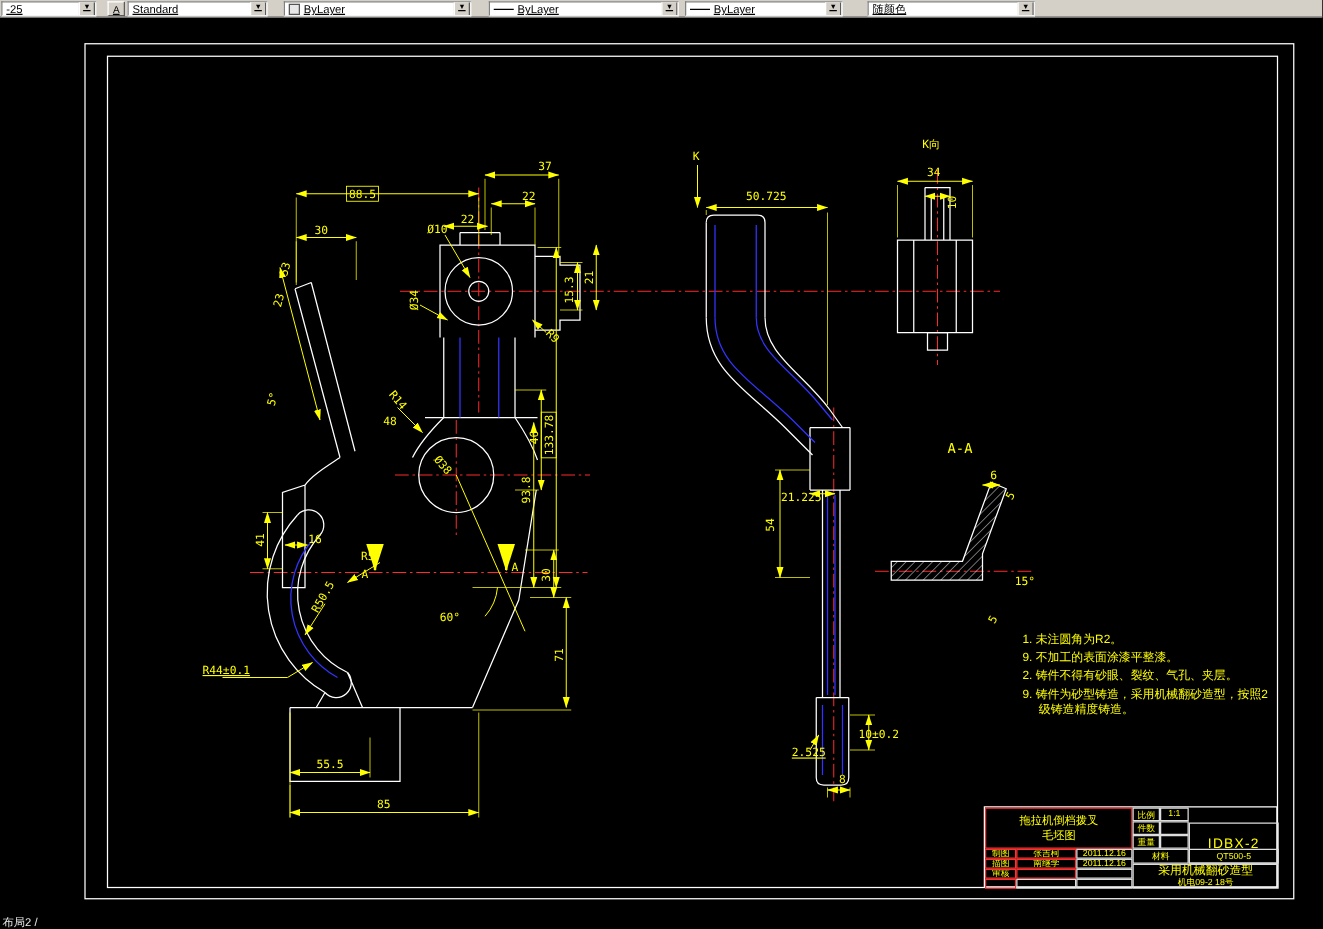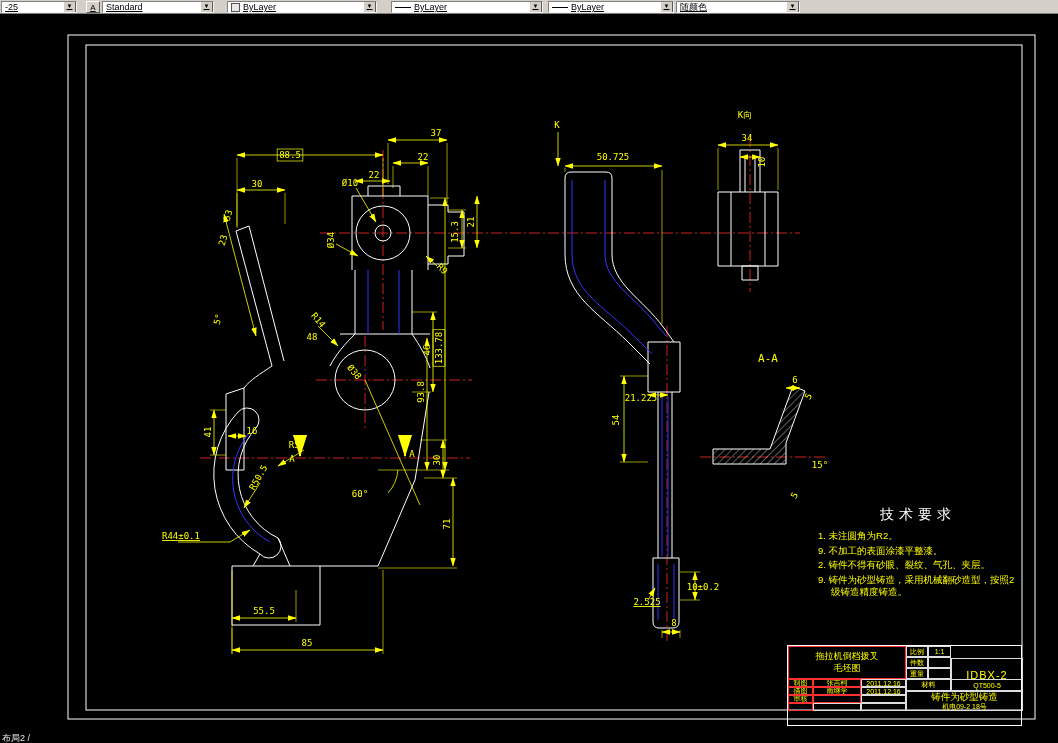--- a/index.html
+++ b/index.html
@@ -38,21 +38,21 @@
   .dim.big{font-size:11px;}
   .dimbox{stroke:#ffff00;fill:none;stroke-width:0.7;}
 
   
   .techreq{position:absolute;left:818px;top:506px;width:200px;z-index:5;}
   .techreq .tr-title{color:#ffffff;font-size:14px;letter-spacing:5px;text-align:center;margin-bottom:6px;}
   .techreq .tr-item{color:#ffff00;font-size:9.5px;line-height:1.32;
     padding-left:13px;text-indent:-13px;margin-bottom:2px;}
 
   
-  .titleblock{position:absolute;left:787px;top:645px;width:235px;height:81px;
+  .titleblock{position:absolute;left:787px;top:645px;width:235px;height:65px;
     border:1px solid #ffffff;box-sizing:border-box;z-index:5;}
   .tb-cell{position:absolute;border:1px solid #dddddd;box-sizing:border-box;
     color:#ffff00;font-size:7px;display:flex;align-items:center;justify-content:center;
     overflow:hidden;white-space:nowrap;}
   .tb-cell.redbox{border-color:#ff3030;}
   .tb-title{flex-direction:column;font-size:9px;line-height:1.3;}
   .tb-dwgno{font-size:11px;letter-spacing:1px;}
   .tb-school{flex-direction:column;line-height:1.25;}
   .tb-school .s1{font-size:9.5px;}
   .tb-school .s2{font-size:7px;}
@@ -271,28 +271,27 @@
   <div class="combo" style="width:152px;margin-left:14px;">
     <span class="lt-sample"></span>
     <span>ByLayer</span>
     <span class="arrow">▼</span>
   </div>
   <div class="combo" style="width:126px;margin-left:5px;">
     <span class="lt-sample"></span>
     <span>ByLayer</span>
     <span class="arrow">▼</span>
   </div>
-  <div class="combo" style="width:124px;margin-left:2px;">
+  <div class="combo" style="width:134px;margin-left:20px;">
     <span>随颜色</span>
     <span class="arrow">▼</span>
   </div>
 </div>
 
 <div class="techreq">
-  <div class="tr-title">技术要求</div>
   <div class="tr-item">1.  未注圆角为R2。</div>
   <div class="tr-item">9.  不加工的表面涂漆平整漆。</div>
   <div class="tr-item">2.  铸件不得有砂眼、裂纹、气孔、夹层。</div>
   <div class="tr-item">9.  铸件为砂型铸造，采用机械翻砂造型，按照2级铸造精度铸造。</div>
 </div>
 
 <div class="titleblock">
 
   <div class="tb-cell tb-title redbox" style="left:0;top:0;width:118px;height:33px;">
     <span>拖拉机倒档拨叉</span>
@@ -305,21 +304,21 @@
   <div class="tb-cell" style="left:140px;top:11px;width:23px;height:11px;"></div>
   <div class="tb-cell" style="left:118px;top:22px;width:22px;height:11px;">重量</div>
   <div class="tb-cell" style="left:140px;top:22px;width:23px;height:11px;"></div>
 
   <div class="tb-cell tb-dwgno" style="left:163px;top:12px;width:72px;height:33px;">IDBX-2</div>
 
   <div class="tb-cell" style="left:118px;top:33px;width:45px;height:12px;">材料</div>
   <div class="tb-cell" style="left:163px;top:33px;width:72px;height:12px;">QT500-5</div>
 
   <div class="tb-cell tb-school" style="left:118px;top:45px;width:117px;height:20px;">
-    <span class="s1">铸件为砂型铸造</span>
+    <span class="s1">采用机械翻砂造型</span>
     <span class="s2">机电09-2  18号</span>
   </div>
 
   <div class="tb-cell redbox" style="left:0;top:33px;width:25px;height:8px;">制图</div>
   <div class="tb-cell redbox" style="left:25px;top:33px;width:48px;height:8px;">张吉柯</div>
   <div class="tb-cell" style="left:73px;top:33px;width:45px;height:8px;">2011.12.16</div>
   <div class="tb-cell redbox" style="left:0;top:41px;width:25px;height:8px;">描图</div>
   <div class="tb-cell redbox" style="left:25px;top:41px;width:48px;height:8px;">南继学</div>
   <div class="tb-cell" style="left:73px;top:41px;width:45px;height:8px;">2011.12.16</div>
   <div class="tb-cell redbox" style="left:0;top:49px;width:25px;height:8px;">审核</div>

